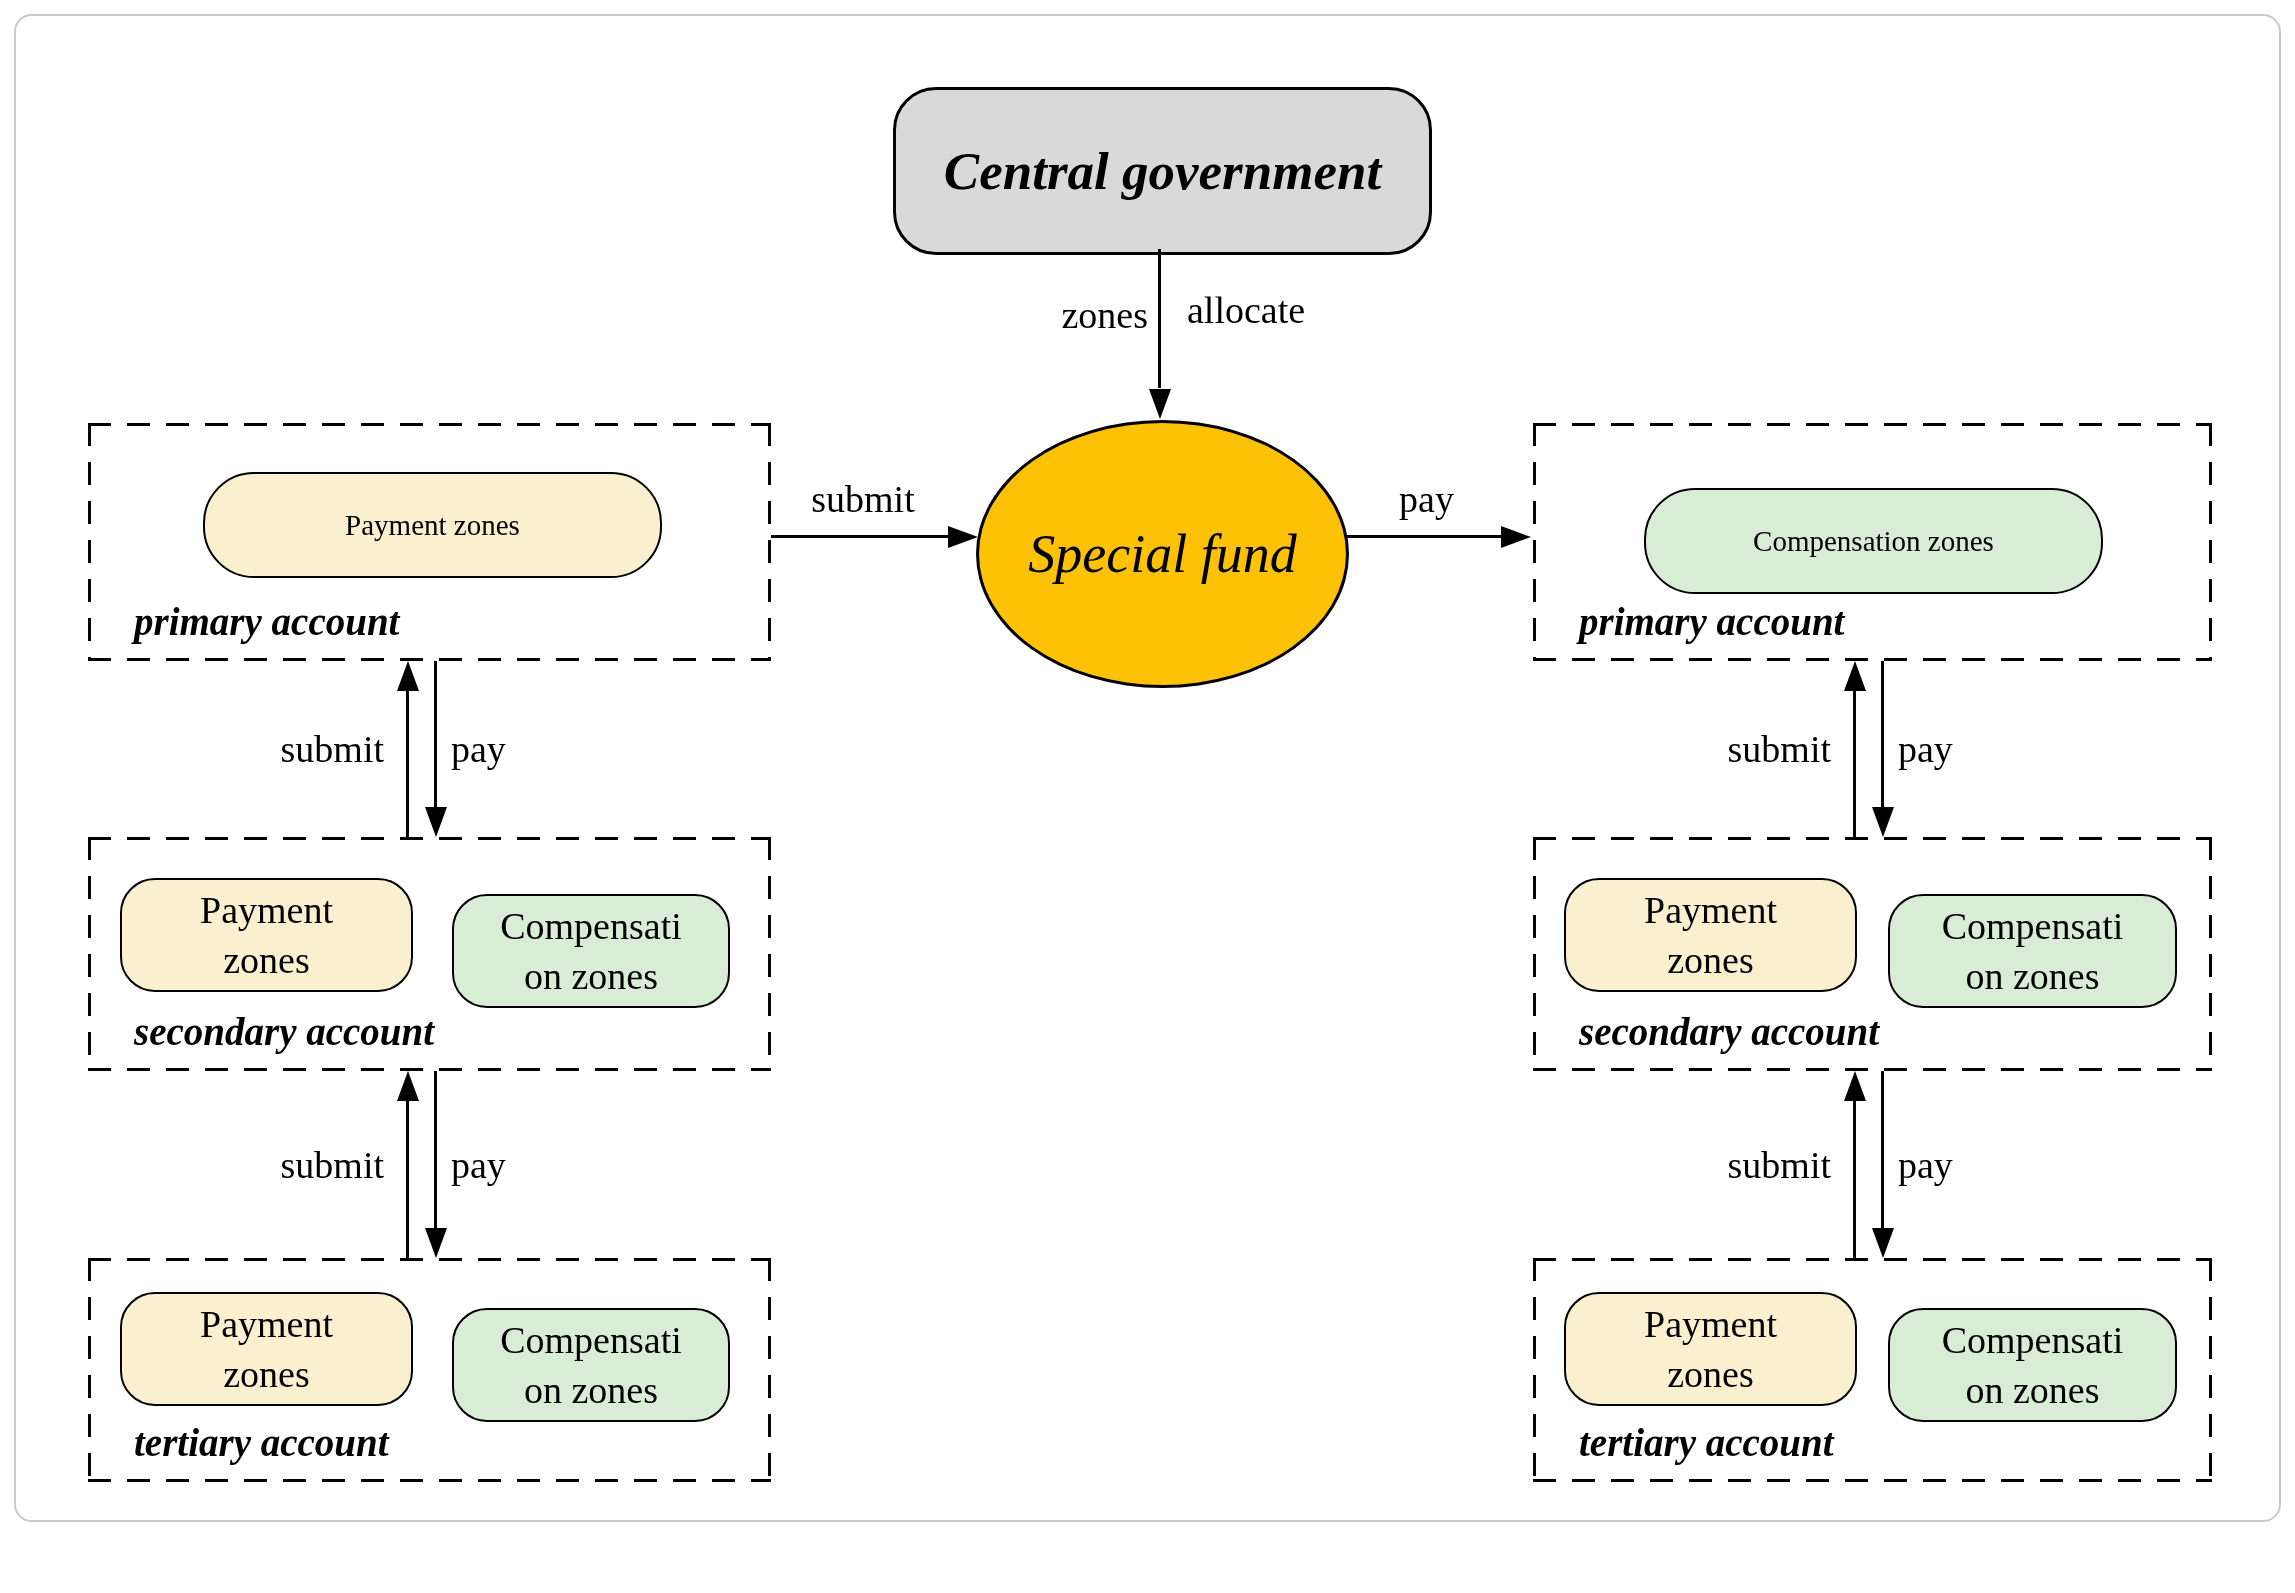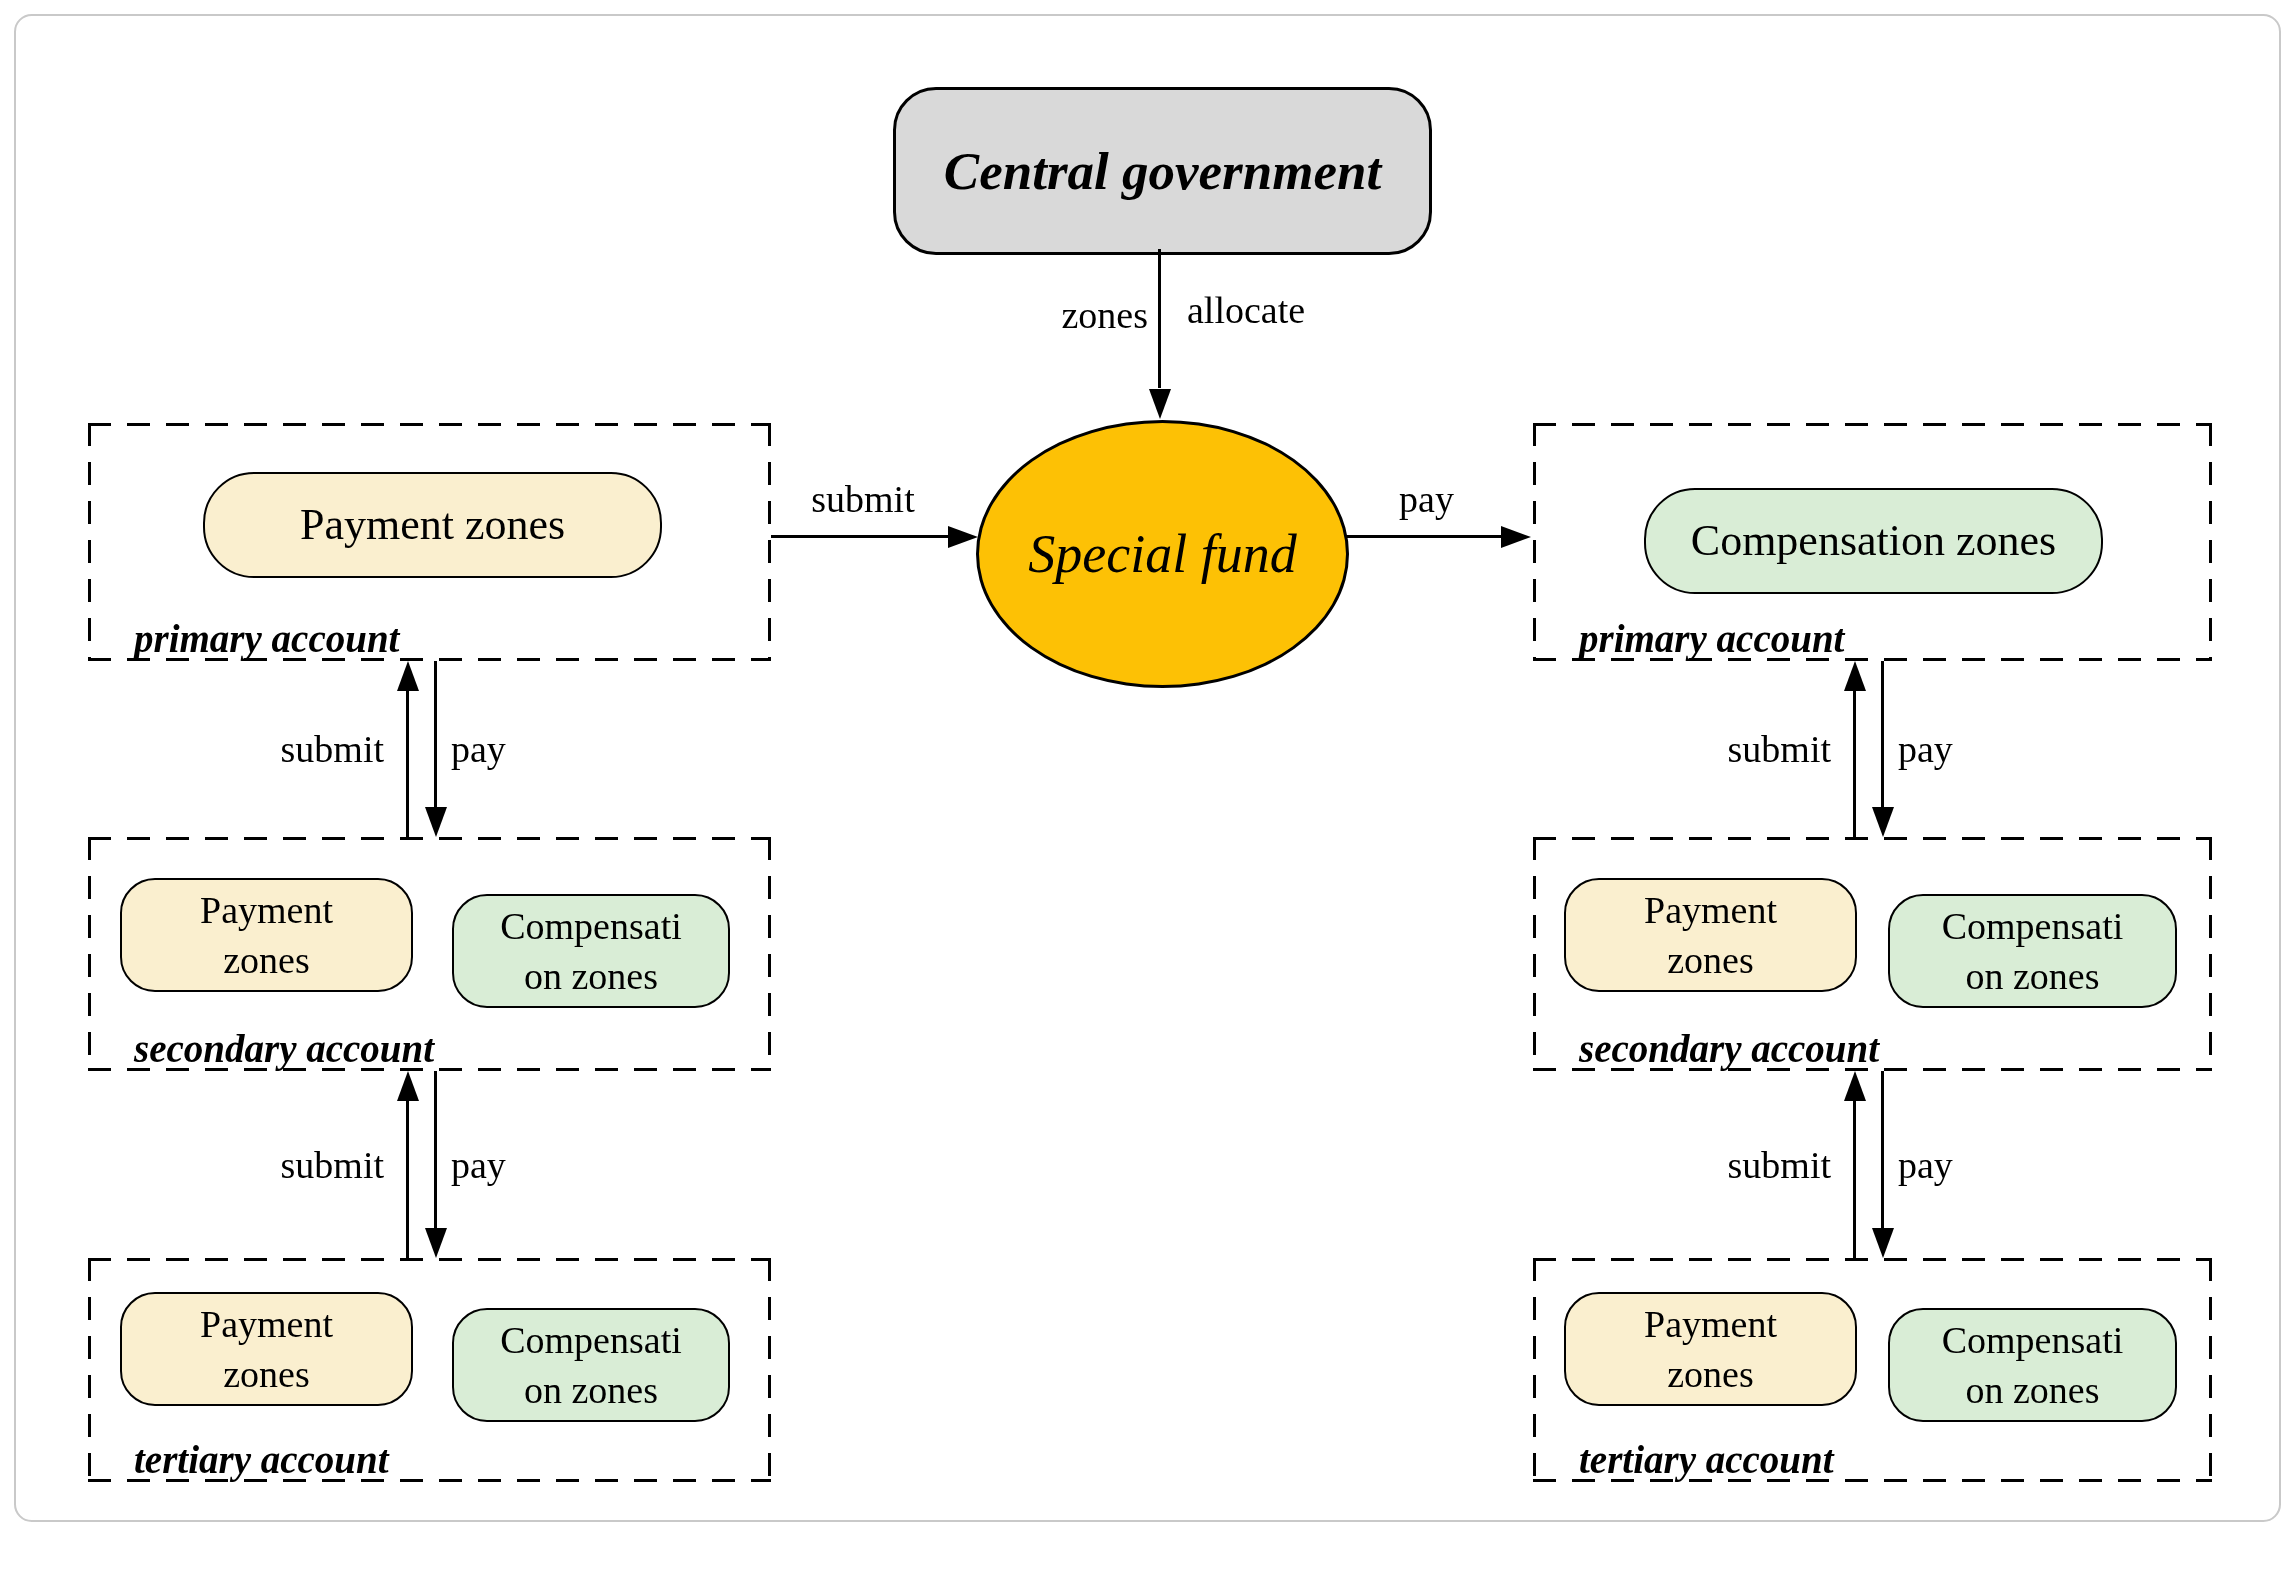--- a/index.html
+++ b/index.html
@@ -39,33 +39,33 @@
     background-image:
       repeating-linear-gradient(90deg,var(--line,#000) 0 23px,transparent 23px 39px),
       repeating-linear-gradient(90deg,var(--line,#000) 0 23px,transparent 23px 39px),
       repeating-linear-gradient(180deg,var(--line,#000) 0 23px,transparent 23px 39px),
       repeating-linear-gradient(180deg,var(--line,#000) 0 23px,transparent 23px 39px);
     background-position:left top,left bottom,left top,right top;
     background-size:100% 3.4px,100% 3.4px,3.4px 100%,3.4px 100%;
     background-repeat:no-repeat;
   }
   .account-label{
-    position:absolute;left:46px;bottom:0;
+    position:absolute;left:46px;bottom:17px;
     font-style:italic;font-weight:bold;font-size:39px;
     white-space:nowrap;
   }
   
   .pill{
     position:absolute;
     border:2.7px solid var(--line,#000);
     display:flex;flex-direction:column;align-items:center;justify-content:center;
     text-align:center;font-size:38px;line-height:1.32;
     border-radius:35px;
   }
-  .pill.big{border-radius:51px;font-size:44px;}
+  .pill.big{border-radius:51px;font-size:29px;}
   .pill.yellow{background:var(--payment-fill,#FAEFCF);}
   .pill.green{background:var(--compensation-fill,#D9EDD6);margin-top:16px;}
   
   .vline{position:absolute;width:3.4px;background:var(--line,#000);}
   .hline{position:absolute;height:3.4px;background:var(--line,#000);}
   .tri-up{position:absolute;width:0;height:0;
     border-left:11px solid transparent;border-right:11px solid transparent;
     border-bottom:30px solid var(--line,#000);}
   .tri-down{position:absolute;width:0;height:0;
     border-left:11px solid transparent;border-right:11px solid transparent;

